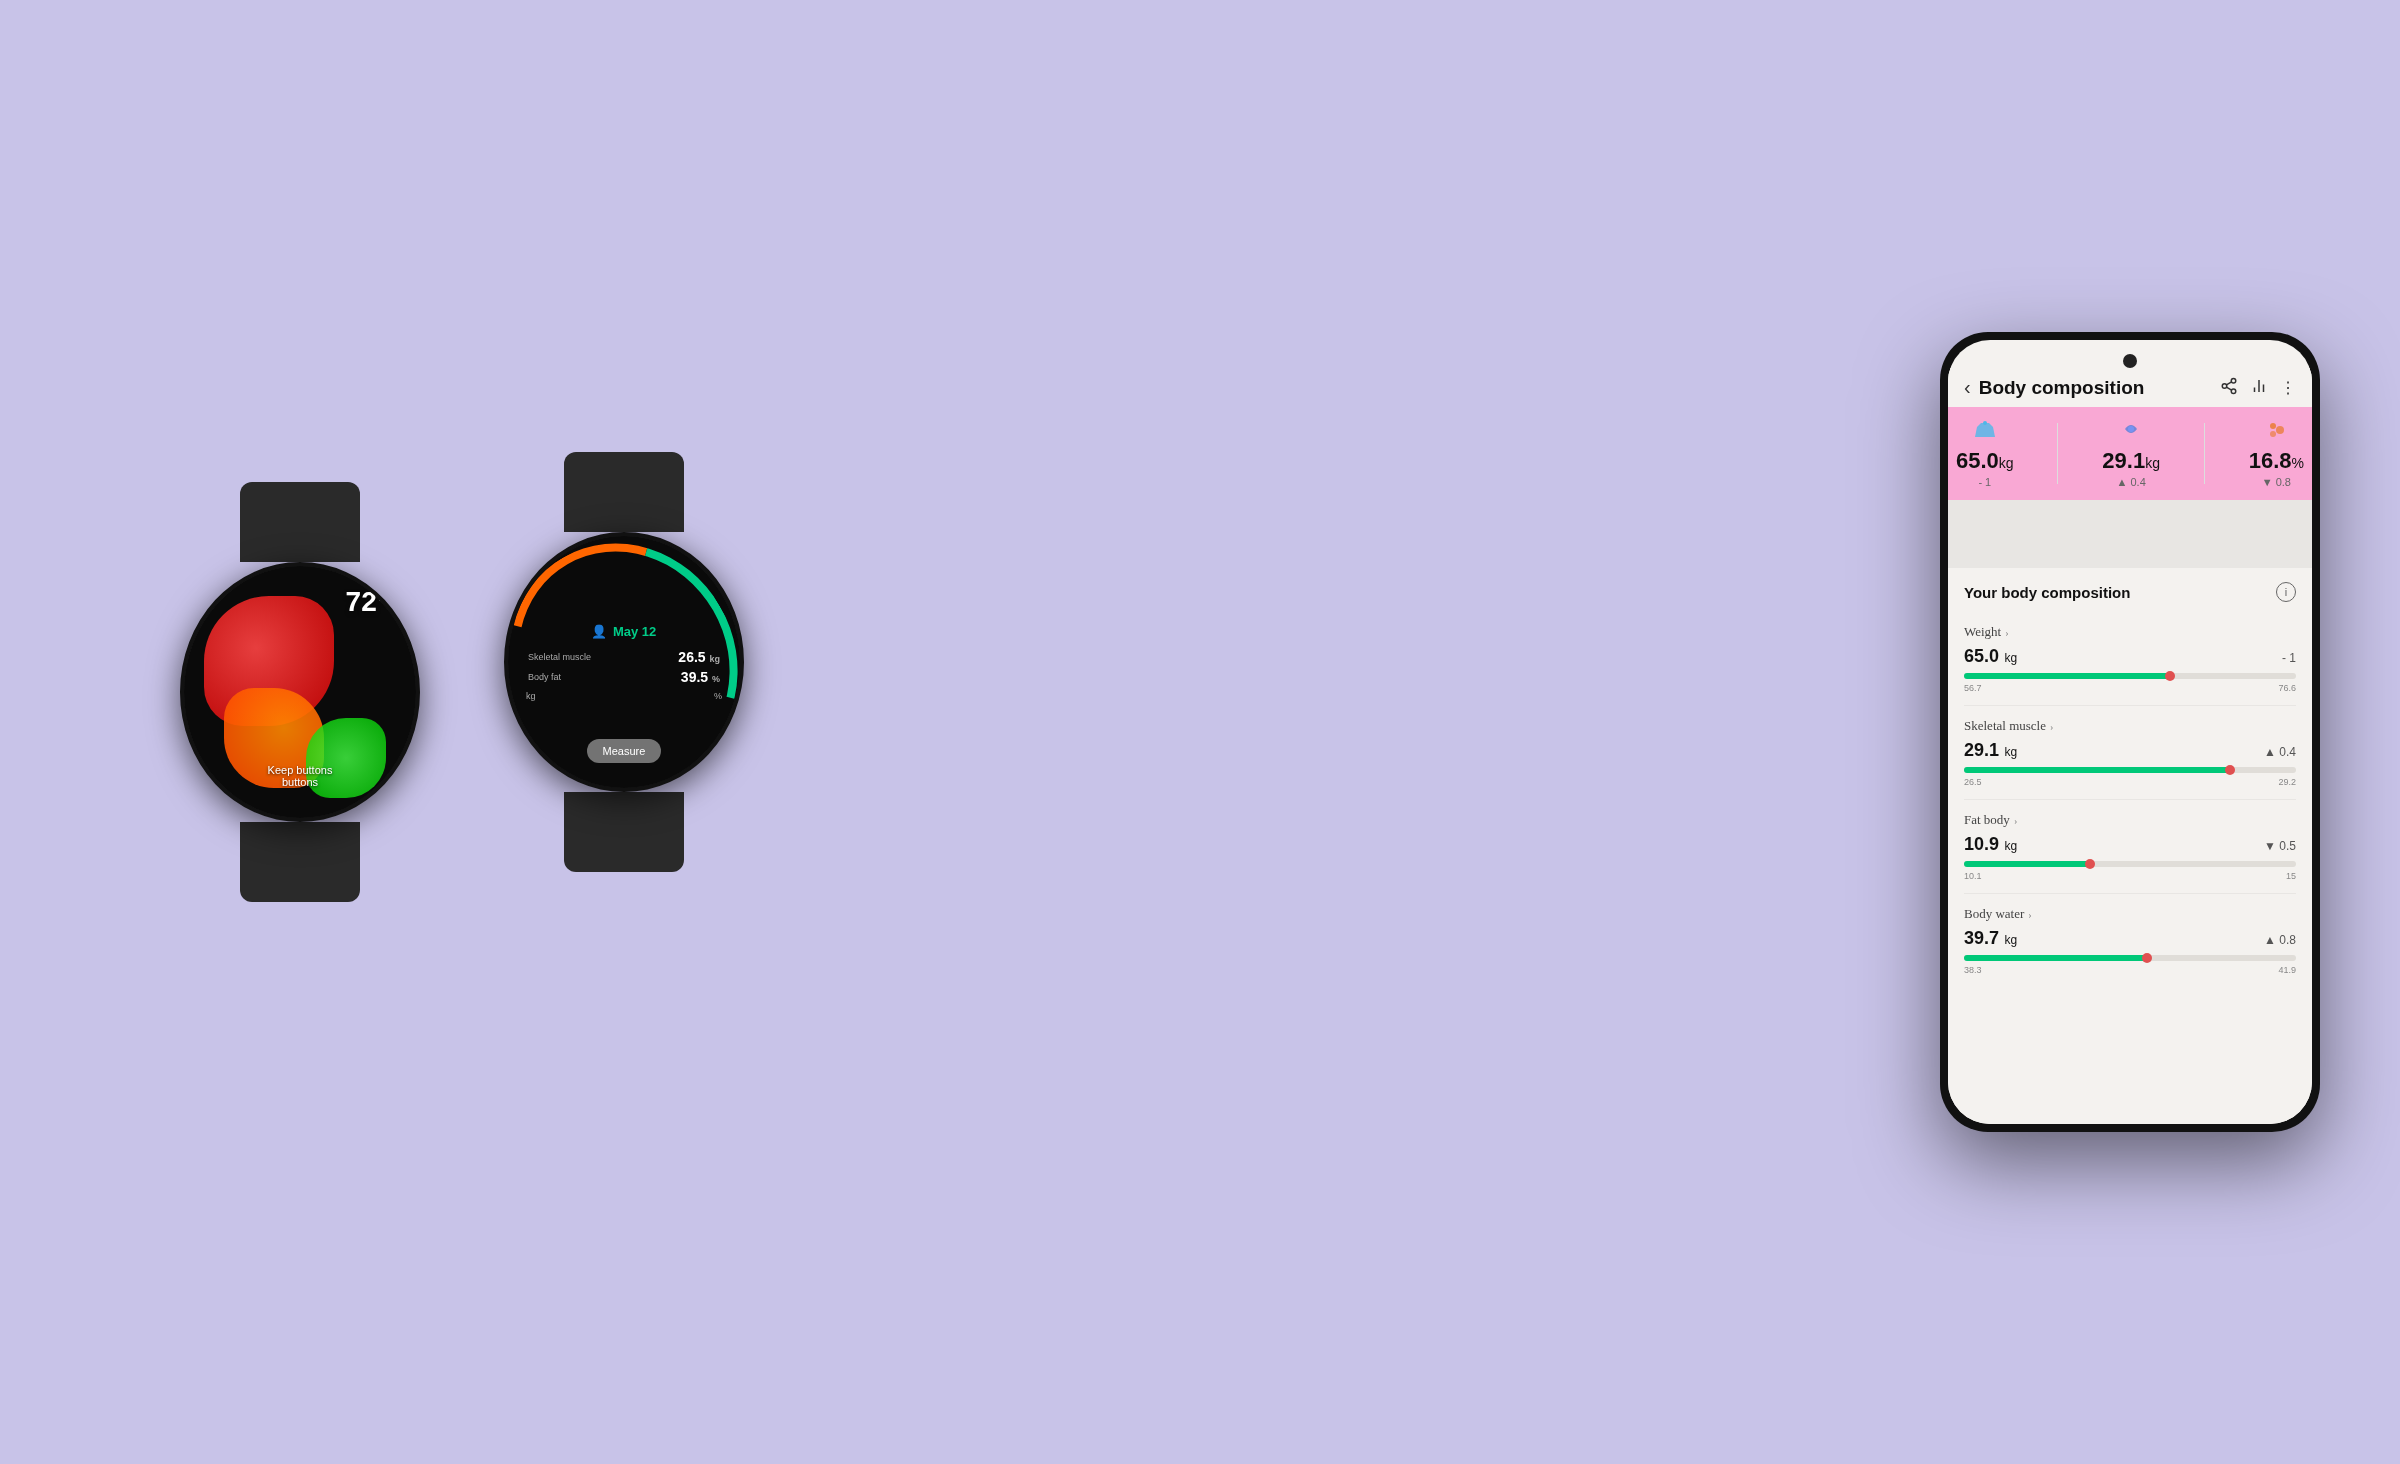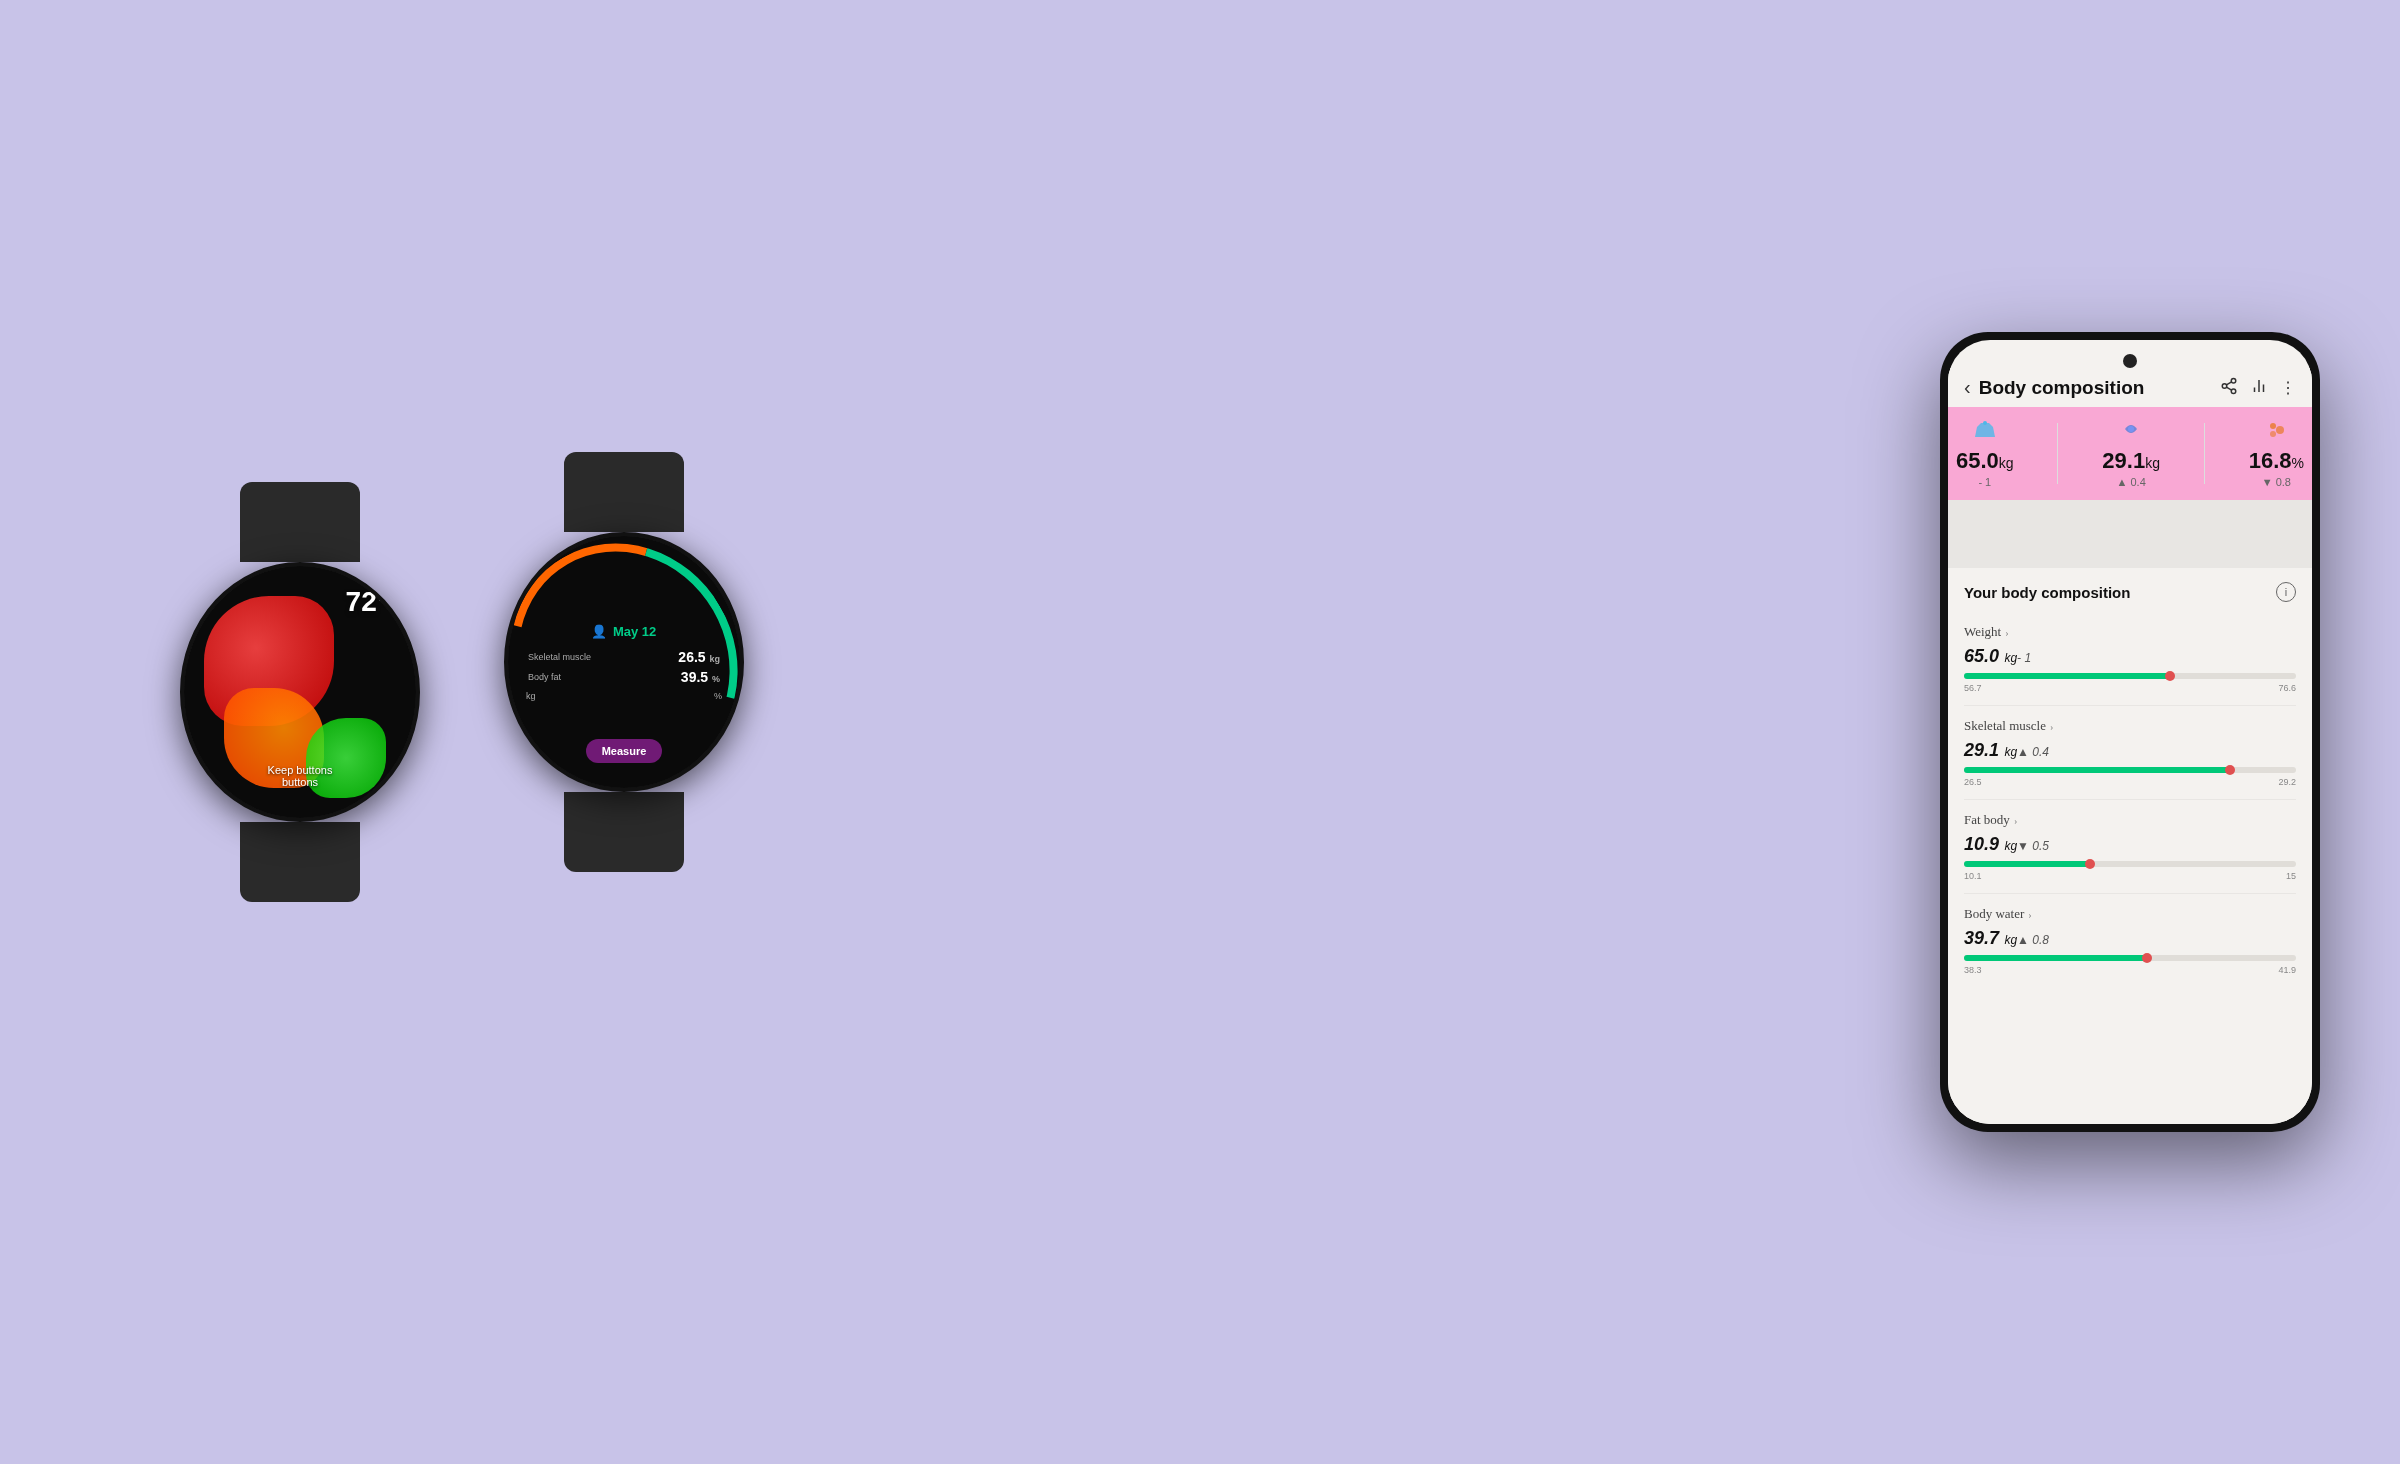--- a/index.html
+++ b/index.html
@@ -189,26 +189,26 @@
       border-radius: 50%;
       border: 8px solid transparent;
       border-top-color: #ff6600;
       border-right-color: #00cc88;
       transform: rotate(-30deg);
     }
 
     .watch-face-2 .measure-btn {
       position: absolute;
       bottom: 25px;
-      background: #701a75;
+      background: #737373;
       color: white;
       font-size: 11px;
       padding: 6px 16px;
       border-radius: 20px;
-      font-weight: bold;
+      font-weight: normal;
     }
 
     
     .phone-frame {
       width: 380px;
       height: 800px;
       background: #111;
       border-radius: 48px;
       padding: 8px;
       box-shadow: 0 30px 80px rgba(0,0,0,0.5);
@@ -381,22 +381,22 @@
     }
 
     .metric-name .chevron {
       font-size: 10px;
       color: #888;
     }
 
     .metric-value-row {
       display: flex;
       align-items: baseline;
+      justify-content: space-between;
       margin-bottom: 6px;
-      font-style: italic;
     }
 
     .metric-value {
       font-size: 18px;
       font-weight: 700;
       color: #111;
     }
 
     .metric-value .unit {
       font-size: 12px;

